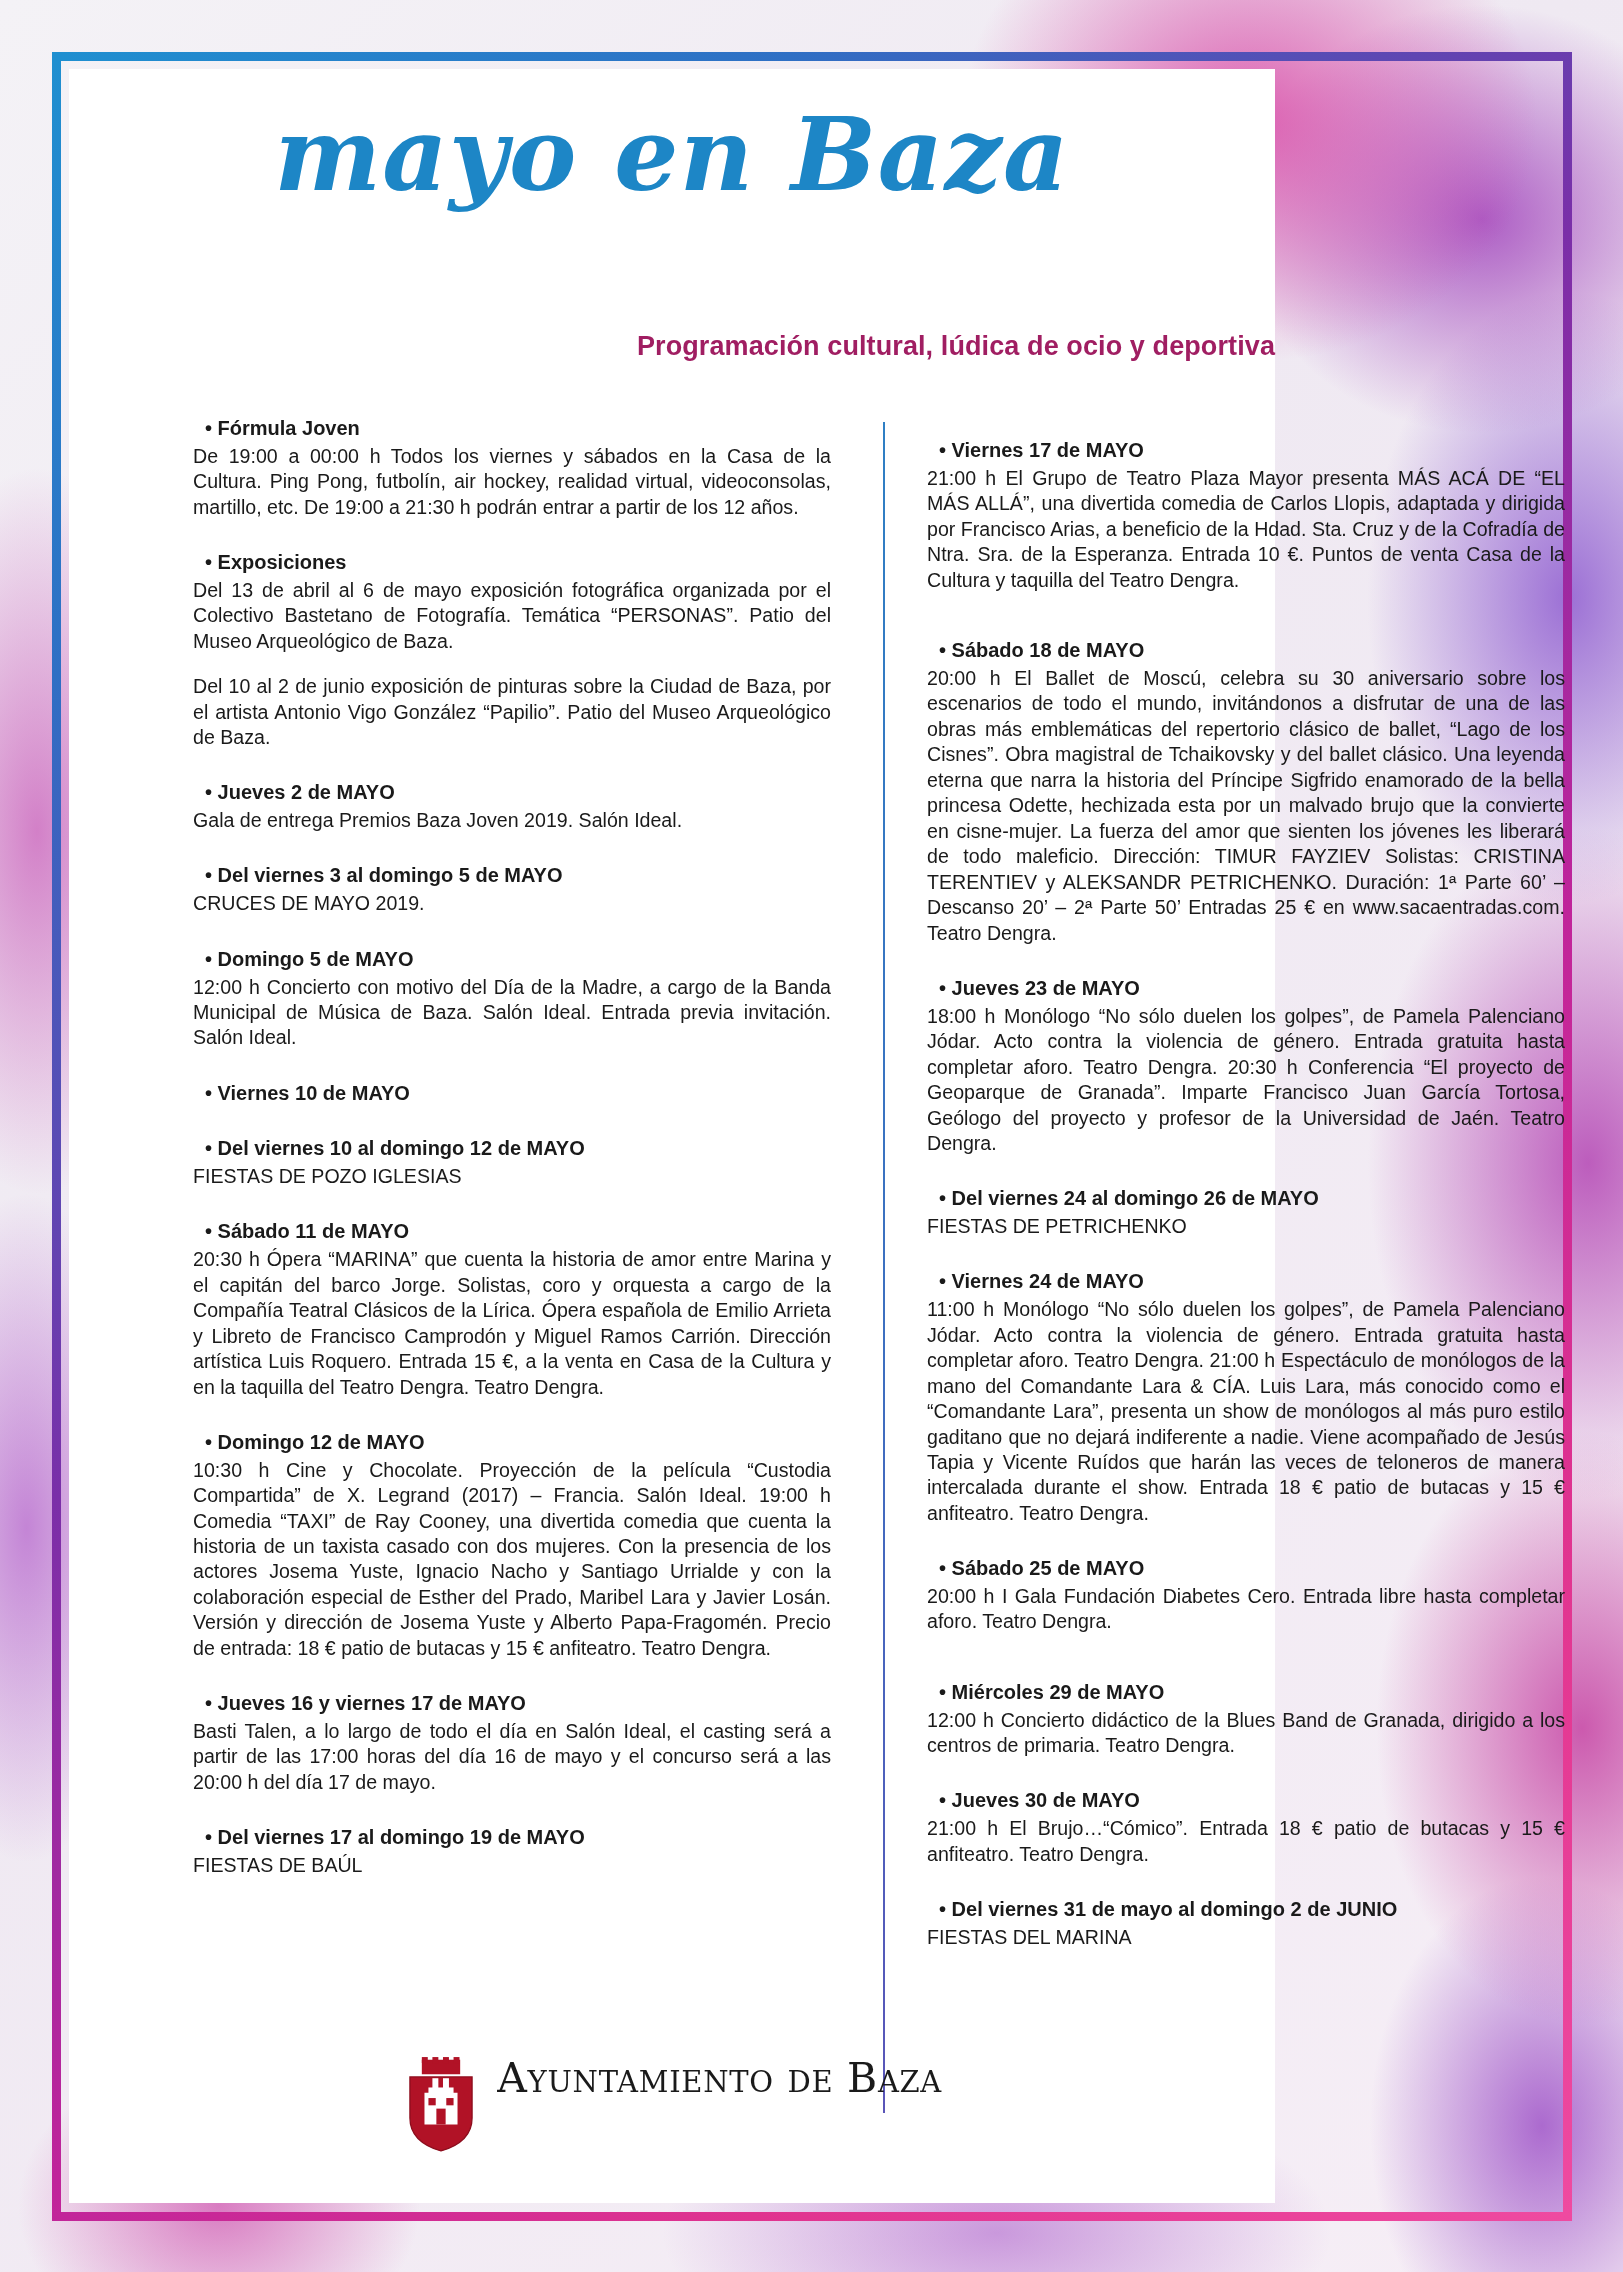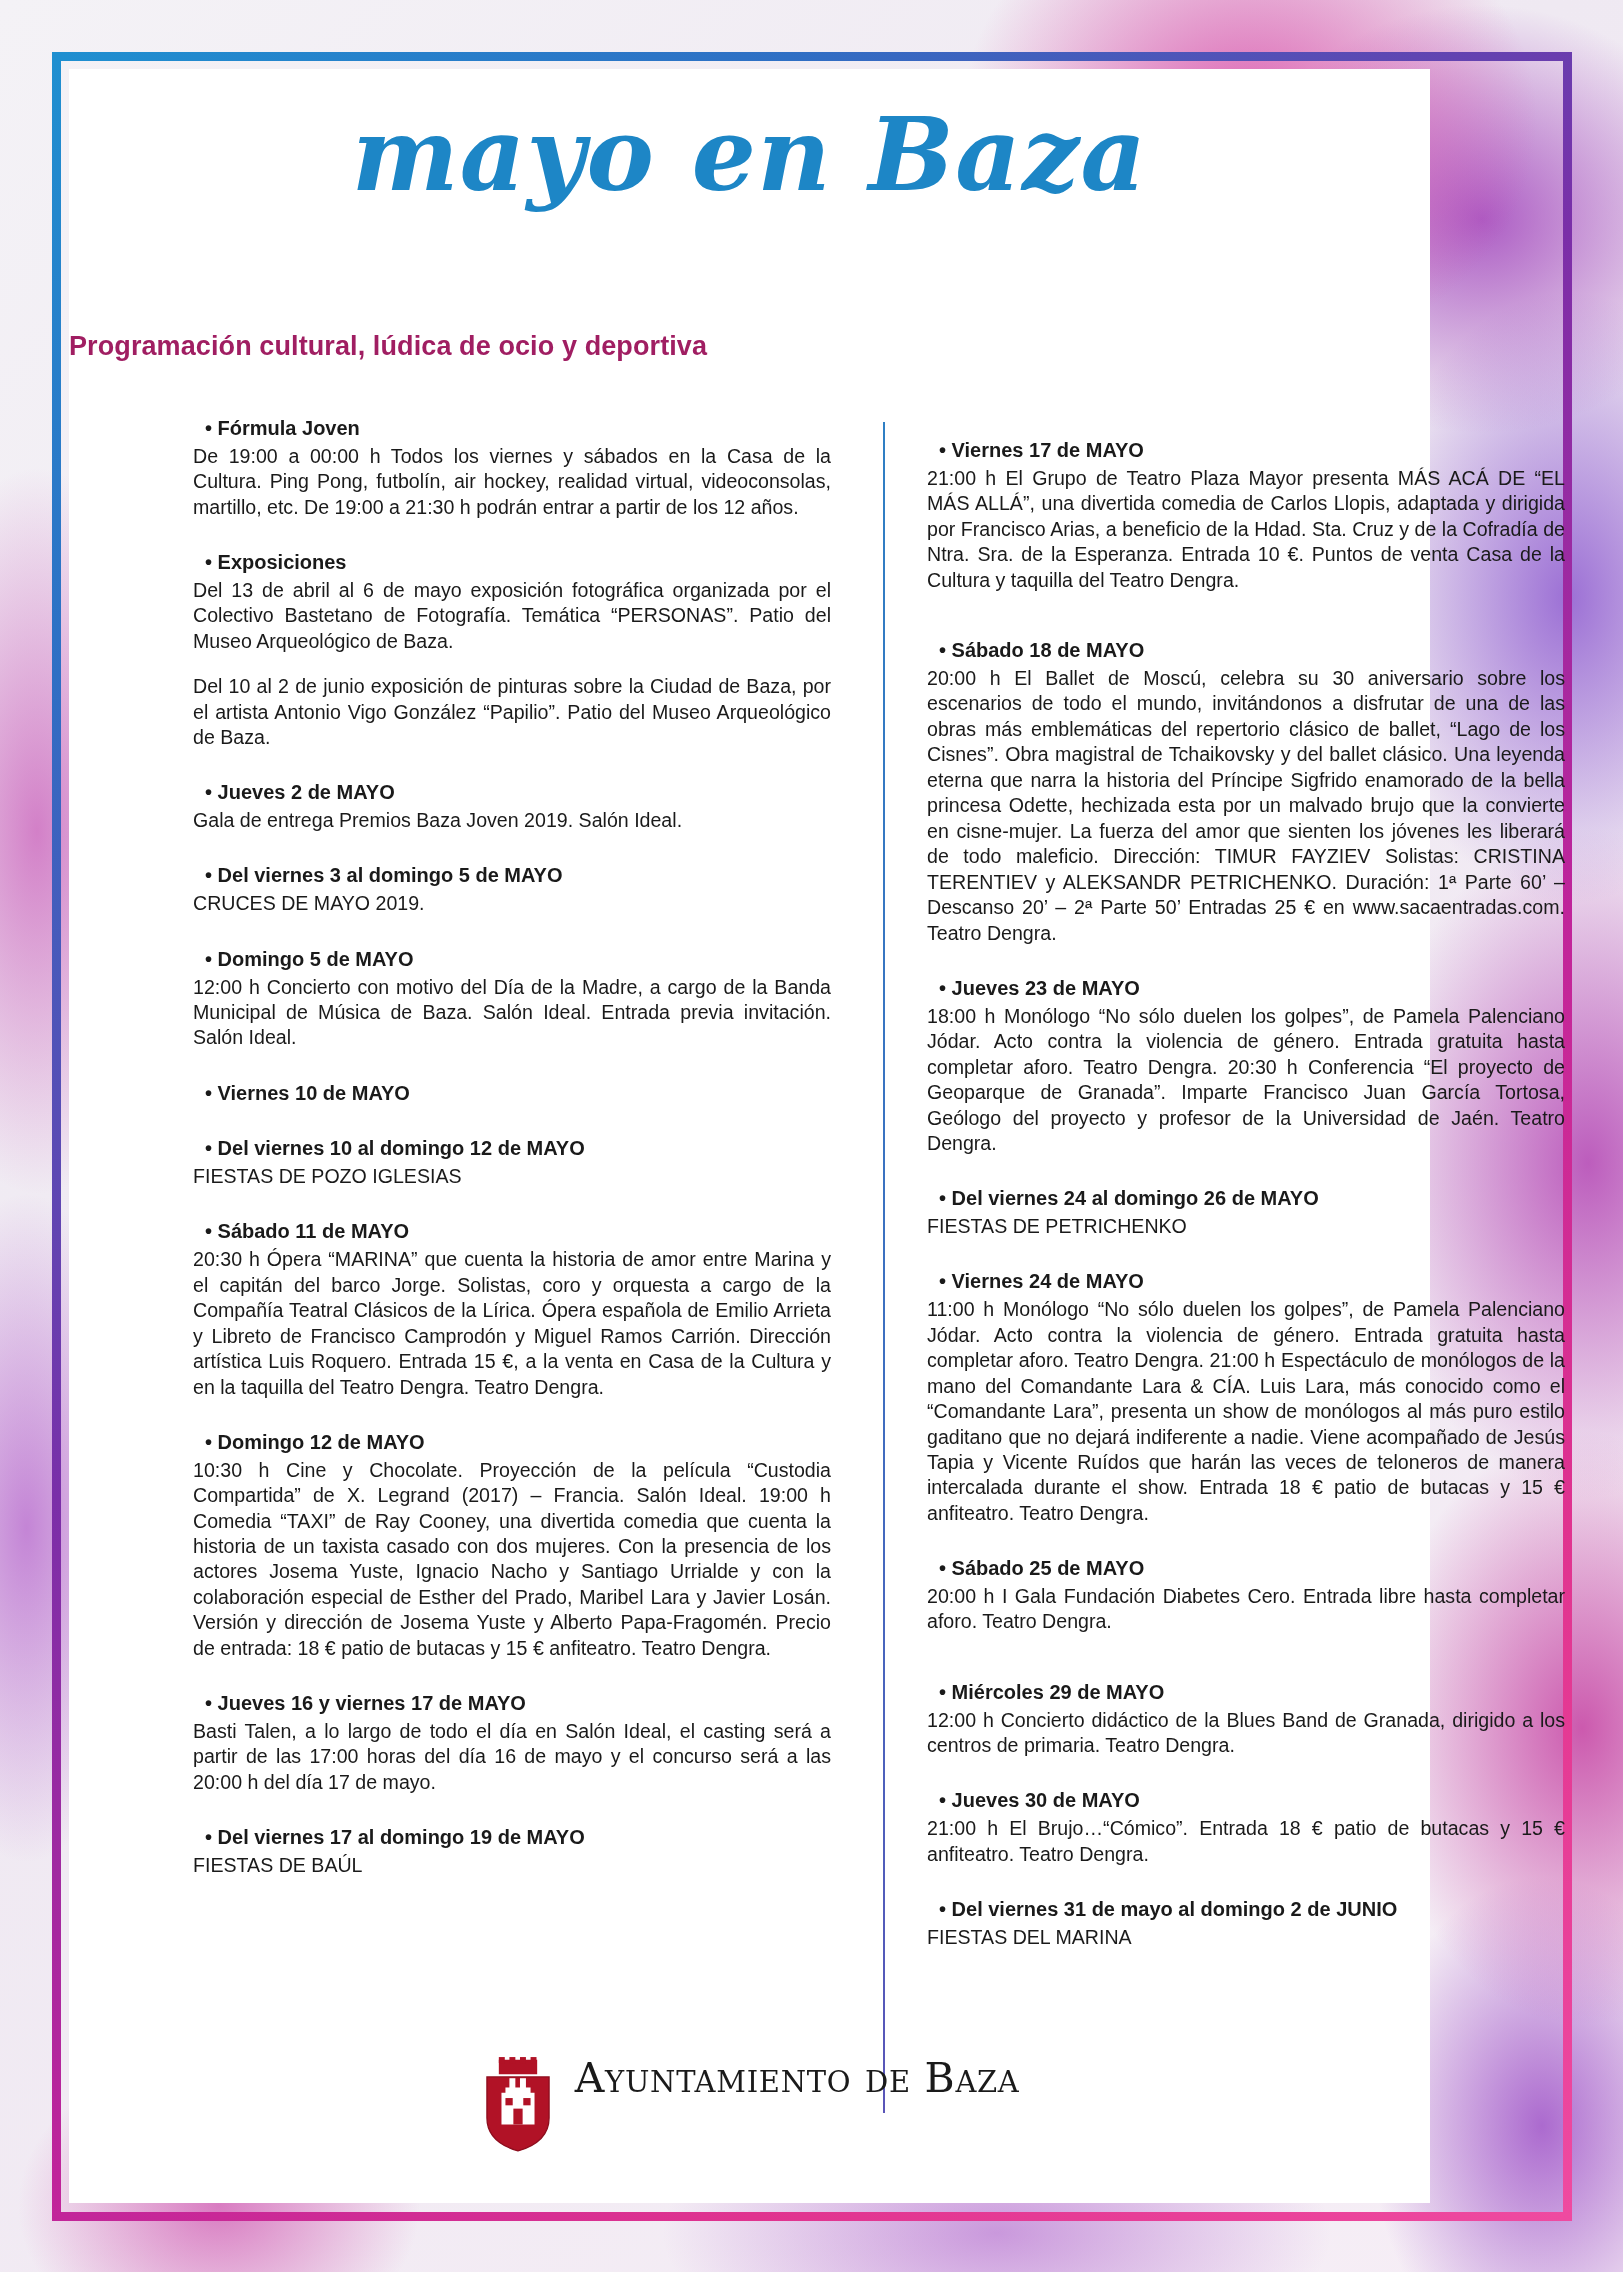--- a/index.html
+++ b/index.html
@@ -41,21 +41,21 @@
     width: 1520px;
     height: 2169px;
     border: 9.3px solid;
     border-image: linear-gradient(140deg,#1f8fd0 0%, #2f6fc4 18%, #7a2fa8 42%, #c0249a 62%, #e0338f 80%, #ef4aa0 100%) 1;
     box-sizing: border-box;
   }
   .inner {
     position: absolute;
     left: 69px;
     top: 69px;
-    width: 1361px;
+    width: 1206px;
     height: 2134px;
     background: #ffffff;
     box-sizing: border-box;
   }
 
   
   .title {
     position: absolute;
     left: 0;
     top: 35px;
@@ -68,21 +68,21 @@
     letter-spacing: 1.3px;
     color: #1d86c6;
     line-height: 1;
     white-space: nowrap;
   }
   .subtitle {
     position: absolute;
     left: 0;
     top: 262px;
     width: 100%;
-    text-align: left;
+    text-align: right;
     font-size: 27px;
     font-weight: 700;
     color: #a01e62;
     letter-spacing: 0.1px;
   }
 
   
   .columns {
     position: absolute;
     left: 124px;

